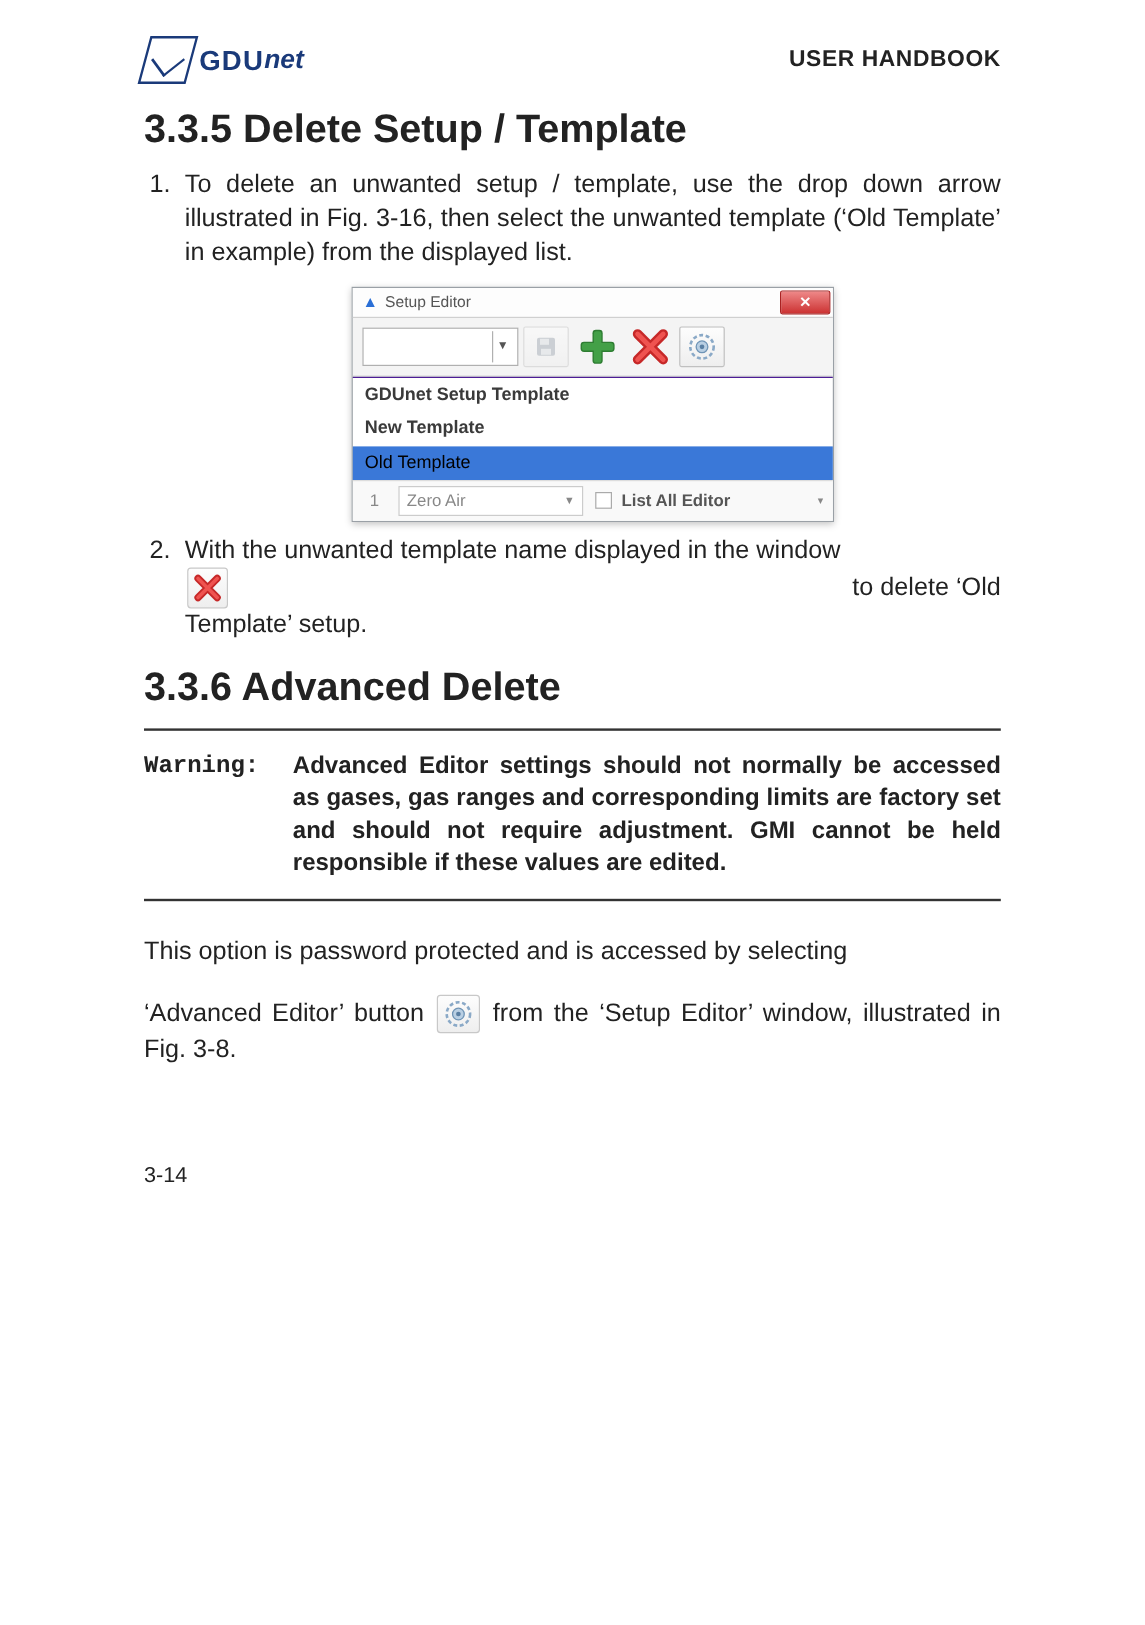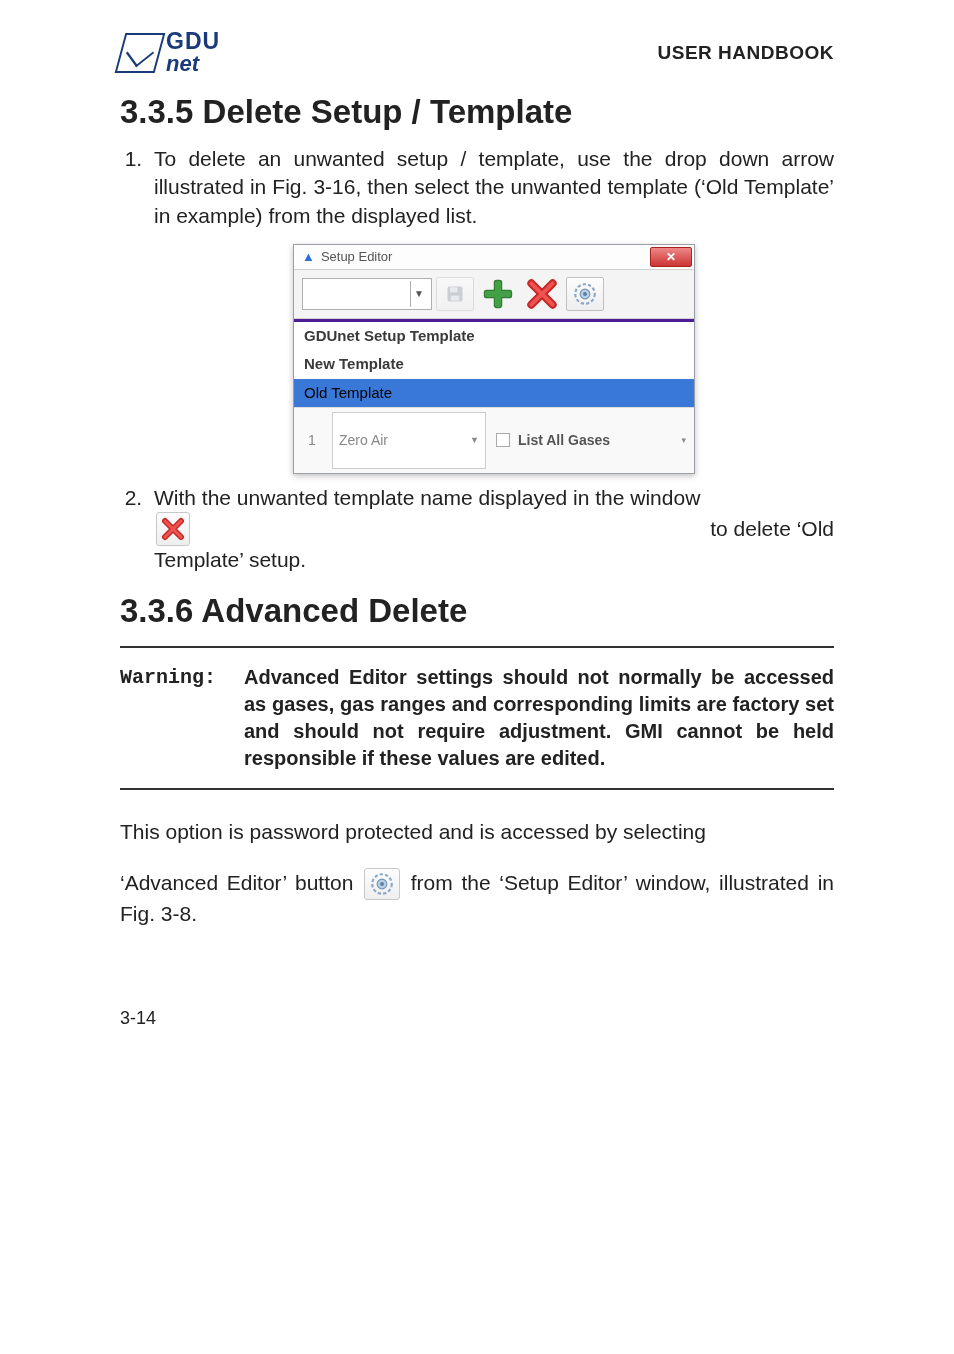--- a/index.html
+++ b/index.html
@@ -37,21 +37,21 @@
   .logo-mark-inner {
     width: 18px;
     height: 18px;
     border: 2px solid #1a3a7a;
     border-top: none;
     border-right: none;
     transform: rotate(-45deg);
   }
   .logo-text {
     display: flex;
-    flex-direction: column;
+    flex-direction: row;
     line-height: 1;
     font-weight: bold;
     color: #1a3a7a;
   }
   .logo-text .top { font-size: 23px; letter-spacing: 1px; }
   .logo-text .bot { font-size: 22px; font-style: italic; text-align: left; }
   .header-title {
     font-weight: bold;
     font-size: 19px;
     letter-spacing: 0.5px;
@@ -148,21 +148,21 @@
   .tb-btn.gear svg { width:26px; height:26px; }
   .tb-plus {
     width:40px; height:36px;
     display:flex; align-items:center; justify-content:center;
   }
   .tb-x {
     width:40px; height:36px;
     display:flex; align-items:center; justify-content:center;
   }
   .dropdown-open {
-    border-top:3px solid #4c1d95;
+    border-top:1px solid #4c1d95;
     font-size:15px;
   }
   .dropdown-open .opt {
     padding:4px 10px;
     font-weight:bold;
     color:#3a3a3a;
   }
   .dropdown-open .opt.sel {
     background:#3a78d8; color:#000000; font-weight:normal;
   }
@@ -171,21 +171,21 @@
     padding:4px 8px;
     border-top:1px solid #ddd;
     background:#f9f9f9;
     font-size:14px; color:#888;
     gap:10px;
   }
   .gas-row .idx { width:20px; text-align:center; }
   .gas-row .sel-box {
     flex:0 0 140px;
     border:1px solid #ccc;
-    padding:18px 6px;
+    padding:2px 6px;
     background:#fff;
     display:flex; justify-content:space-between; align-items:center;
   }
   .gas-row .chk {
     width:12px; height:12px; border:1px solid #aaa; background:#fff;
     display:inline-block; margin-right:4px;
   }
   .inline-img-cell {
     padding-left:2px;
     display:flex; align-items:center; justify-content:flex-end;
@@ -322,21 +322,21 @@
           </div>
 
           <div class="gas-row">
             <div class="idx">1</div>
             <div class="sel-box">
               <span>Zero Air</span>
               <span style="font-size:9px;color:#888;">▼</span>
             </div>
             <label style="display:flex;align-items:center;gap:4px;">
               <span class="chk"></span>
-              <span style="font-weight:bold;color:#555;">List All Gases</span>
+              <span style="font-weight:bold;color:#555;">List All Editor</span>
             </label>
             <div class="inline-img-cell" style="flex:1;">
               <span style="font-size:9px;color:#888;">▾</span>
             </div>
           </div>
         </div>
       </div>
     </li>
 
     <li>

